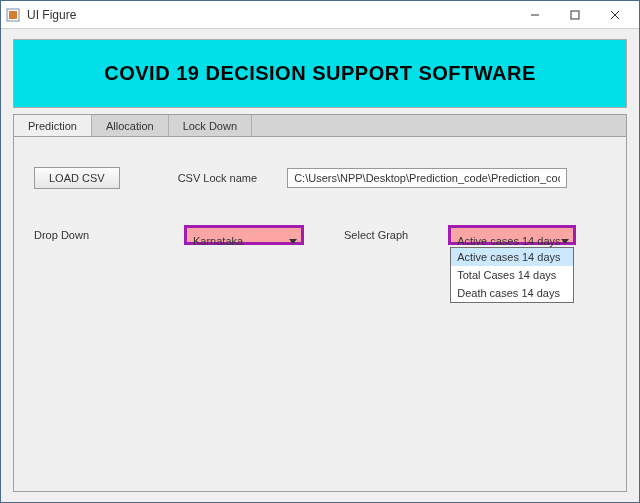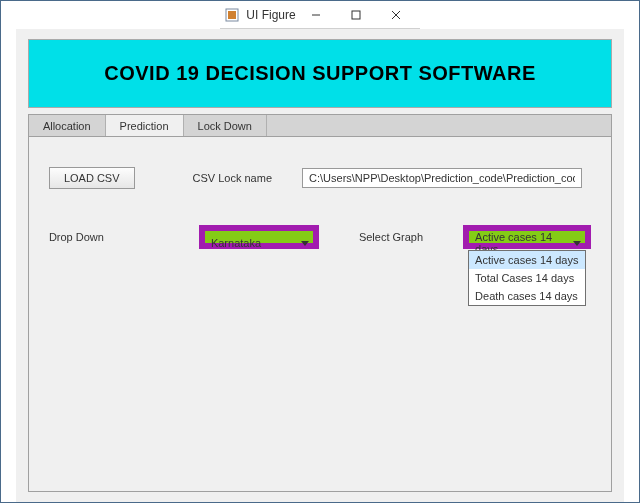--- a/index.html
+++ b/index.html
@@ -1,34 +1,34 @@
 <!DOCTYPE html>
 <html><head>
   <meta charset="utf-8">
   <style>
     * { box-sizing: border-box; margin: 0; padding: 0; font-family: "Segoe UI", Tahoma, sans-serif; }
     body { background: #fff; width: 640px; height: 503px; overflow: hidden; }
-    .window { width: 640px; height: 503px; border: 1px solid #4a6a8a; display: flex; flex-direction: column; align-items: center; }
+    .window { width: 640px; height: 503px; border: 1px solid #4a6a8a; display: flex; flex-direction: column; }
     .titlebar { height: 28px; background: #fff; border-bottom: 1px solid #d0d0d0; display: flex; align-items: center; padding: 0 4px; }
     .titlebar-icon { width: 16px; height: 16px; margin-right: 6px; display: flex; align-items: center; justify-content: center; }
     .titlebar-title { font-size: 12px; color: #333; flex: 1; }
     .window-controls { display: flex; }
     .wc-btn { width: 40px; height: 26px; display: flex; align-items: center; justify-content: center; font-size: 12px; color: #333; }
     .content { flex: 1; padding: 10px 12px; background: #f0f0f0; display: flex; flex-direction: column; }
     .banner { background: #00e0e8; border: 1px solid #aaa; text-align: center; padding: 22px 0; }
     .banner-text { font-size: 20px; font-weight: bold; color: #000; letter-spacing: 0.5px; }
     .tab-strip { display: flex; margin-top: 6px; background: #d4d4d4; border: 1px solid #a0a0a0; border-bottom: none; height: 22px; }
     .tab { padding: 2px 14px; font-size: 11px; color: #333; border-right: 1px solid #b0b0b0; display: flex; align-items: center; }
     .tab.active { background: #f0f0f0; border-bottom: 1px solid #f0f0f0; margin-bottom: -1px; }
     .panel { flex: 1; background: #f0f0f0; border: 1px solid #a0a0a0; padding: 30px 20px; position: relative; }
     .row { display: flex; align-items: center; margin-bottom: 36px; }
     .btn { background: linear-gradient(#fdfdfd, #e6e6e6); border: 1px solid #999; border-radius: 0; padding: 4px 14px; font-size: 11px; color: #333; }
     .label { font-size: 11px; color: #333; }
     .textfield { border: 1px solid #999; background: #fff; font-size: 11px; padding: 2px 6px; height: 20px; width: 280px; color: #333; }
-    .select { border: 6px solid #a21caf; background: #84cc16; font-size: 11px; height: 20px; width: 120px; display: flex; align-items: center; justify-content: space-between; padding: 12px 4px 0 6px; color: #333; position: relative; }
+    .select { border: 3px solid #a21caf; background: #fca5a5; font-size: 11px; height: 20px; width: 120px; display: flex; align-items: center; justify-content: space-between; padding: 12px 4px 0 6px; color: #333; position: relative; }
     .select-wide { width: 128px; }
     .triangle { width: 0; height: 0; border-left: 4px solid transparent; border-right: 4px solid transparent; border-top: 5px solid #333; }
     .dropdown-list { position: absolute; top: 19px; left: -1px; width: calc(100% + 2px); background: #fff; border: 1px solid #707070; z-index: 10; }
     .dropdown-item { font-size: 11px; padding: 3px 6px; color: #333; }
     .dropdown-item.highlighted { background: #cce8ff; }
     .sp-lg { width: 58px; }
     .sp-md { width: 30px; }
   </style>
 </head>
 <body>
@@ -61,25 +61,25 @@
       </div>
     </div>
   </div>
 
   <div class="content">
     <div class="banner">
       <span class="banner-text">COVID 19 DECISION SUPPORT SOFTWARE</span>
     </div>
 
     <div class="tab-strip">
+      <div class="tab active">
+          <span>Prediction</span>
+        </div>
       <div class="tab">
           <span>Allocation</span>
-        </div>
-      <div class="tab active">
-          <span>Prediction</span>
         </div>
       <div class="tab">
           <span>Lock Down</span>
         </div>
     </div>
 
     <div class="panel">
 
       <div class="row">
         <button class="btn">LOAD CSV</button>

